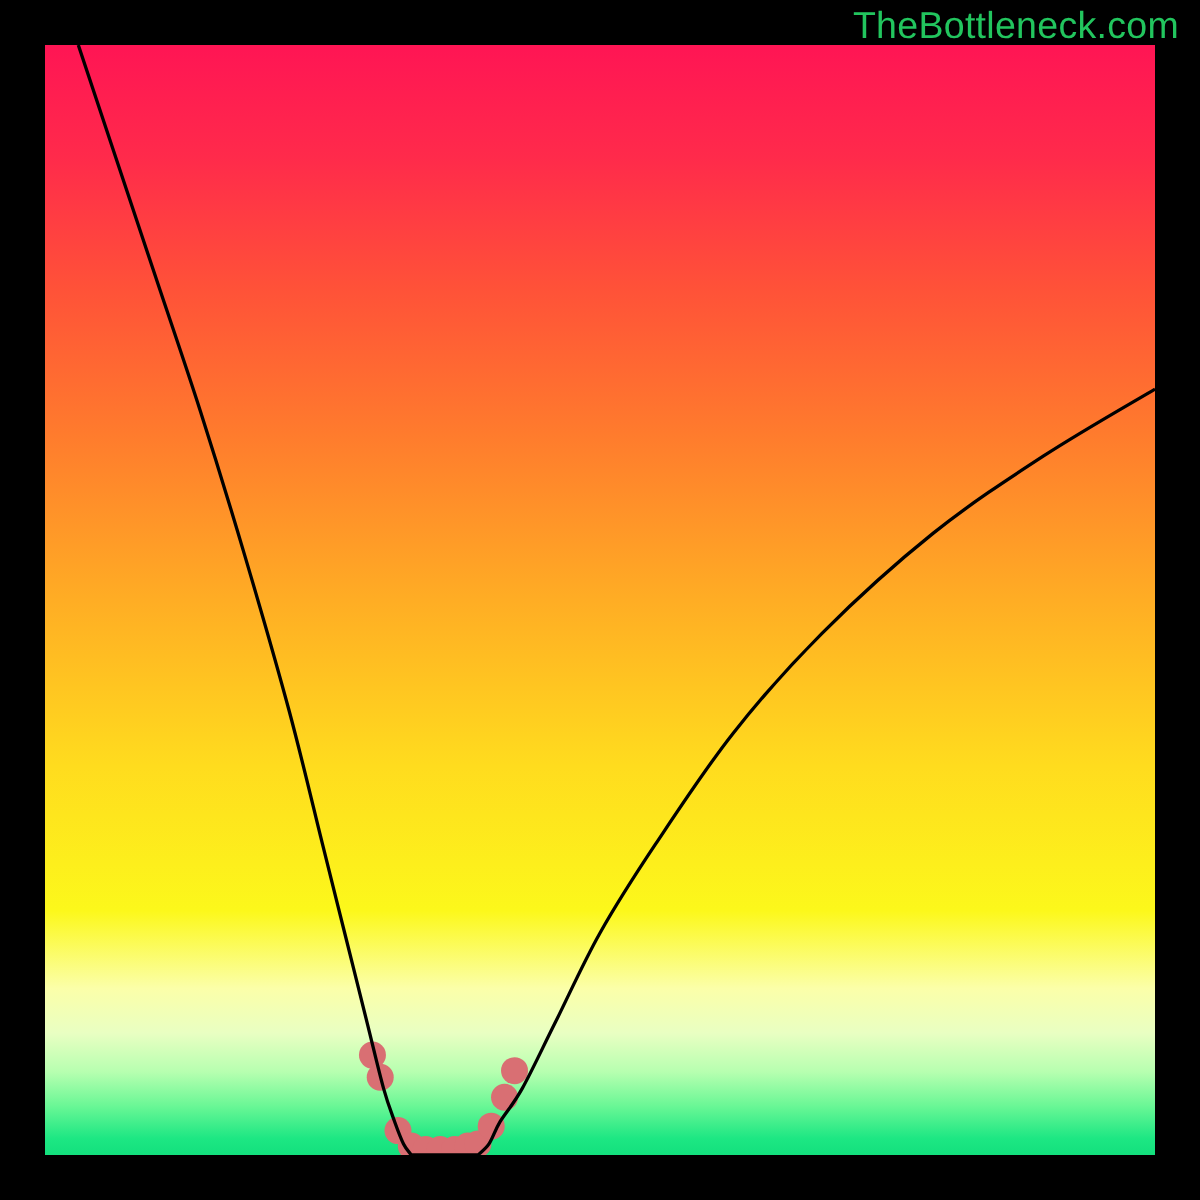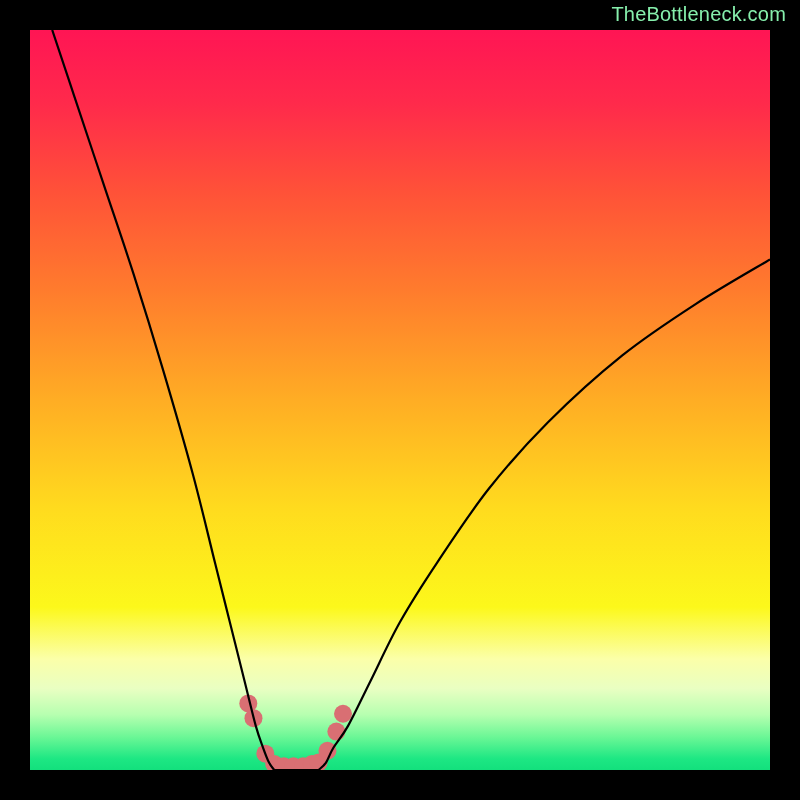--- a/index.html
+++ b/index.html
@@ -36,22 +36,22 @@
     left: 0;
     top: 0;
     width: 100%;
     height: 100%;
   }
   .watermark {
     position: absolute;
     top: 3px;
     right: 14px;
     font-family: Arial, Helvetica, sans-serif;
-    font-size: 20px;
-    color: #86efac;
+    font-size: 25px;
+    color: #22c55e;
     letter-spacing: 0.2px;
   }
 </style>
 </head>
 <body>
 
 <div class="frame">
   <div class="plot-area">
     <svg class="gradient" viewBox="0 0 740 740" preserveAspectRatio="none">
       <defs>

